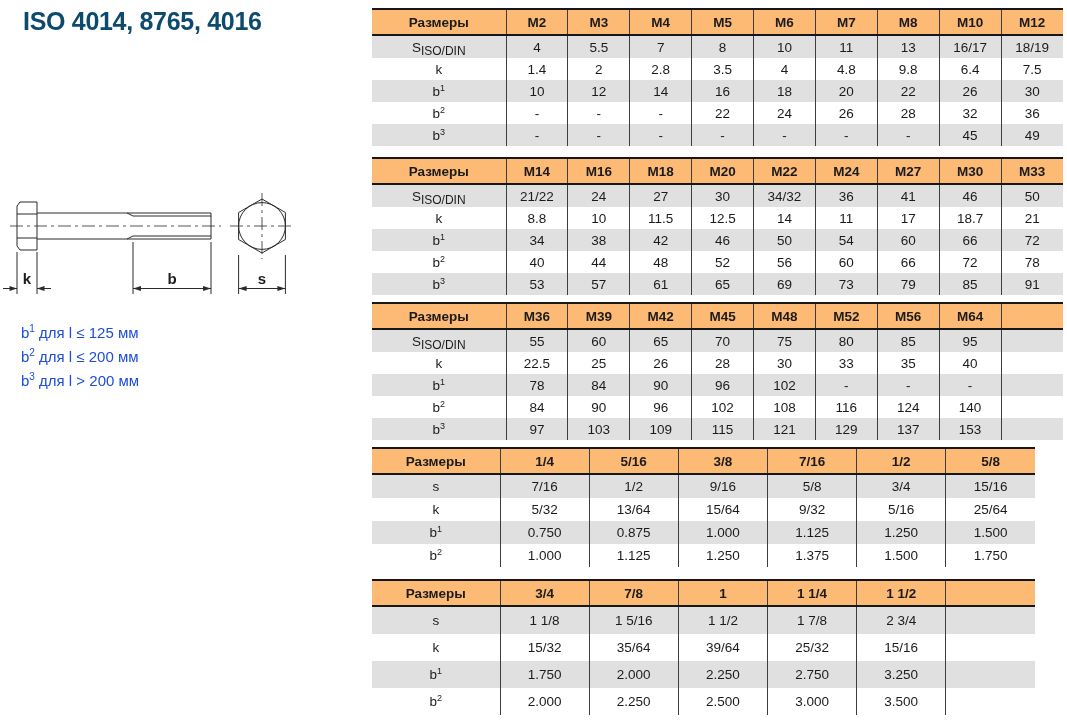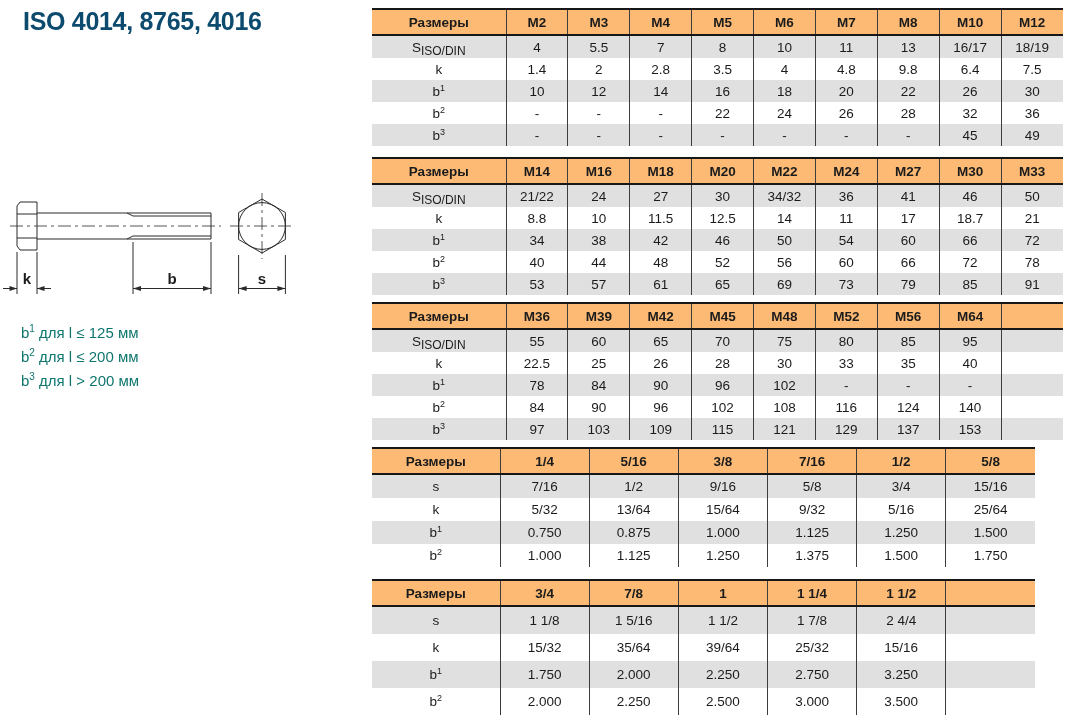--- a/index.html
+++ b/index.html
@@ -2,21 +2,21 @@
 <html><head>
 <meta charset="utf-8">
 <style>
   html,body{margin:0;padding:0;background:#ffffff;}
   body{width:1067px;height:720px;font-family:"Liberation Sans",sans-serif;color:#1c1c1c;}
   .page{position:relative;width:1067px;height:720px;background:#fff;overflow:hidden;}
 
   
   .title{position:absolute;left:23px;top:6px;font-size:25px;font-weight:700;line-height:30px;color:#0c4a6e;letter-spacing:-0.3px;}
   .subtitle{position:absolute;left:10px;top:90px;font-size:18px;line-height:27px;color:#161616;}
-  .notes{position:absolute;left:21px;top:319px;font-size:15px;line-height:20px;color:#0f766e;}
+  .notes{position:absolute;left:21px;top:319px;font-size:15px;line-height:20px;color:#1d4ed8;}
   .notes sup{font-size:10px;}
   .drawing{position:absolute;left:0px;top:185px;}
 
   
   .tbl{position:absolute;left:372px;border-collapse:collapse;table-layout:fixed;font-size:13.5px;color:#1b1b1b;}
   .metric{width:691px;}
   .inch{width:663px;}
   .pos1{top:8px}.pos2{top:157px}.pos3{top:302px}.pos4{top:447px}.pos5{top:579px}
   .metric col.col-label{width:134px}
   .inch col.col-label{width:128px}
@@ -462,21 +462,21 @@
           <th></th>
         </tr>
       </thead>
       <tbody>
         <tr>
           <td><span>s</span></td>
           <td>1 1/8</td>
           <td>1 5/16</td>
           <td>1 1/2</td>
           <td>1 7/8</td>
-          <td>2 4/4</td>
+          <td>2 3/4</td>
           <td></td>
         </tr>
         <tr>
           <td><span>k</span></td>
           <td>15/32</td>
           <td>35/64</td>
           <td>39/64</td>
           <td>25/32</td>
           <td>15/16</td>
           <td></td>

